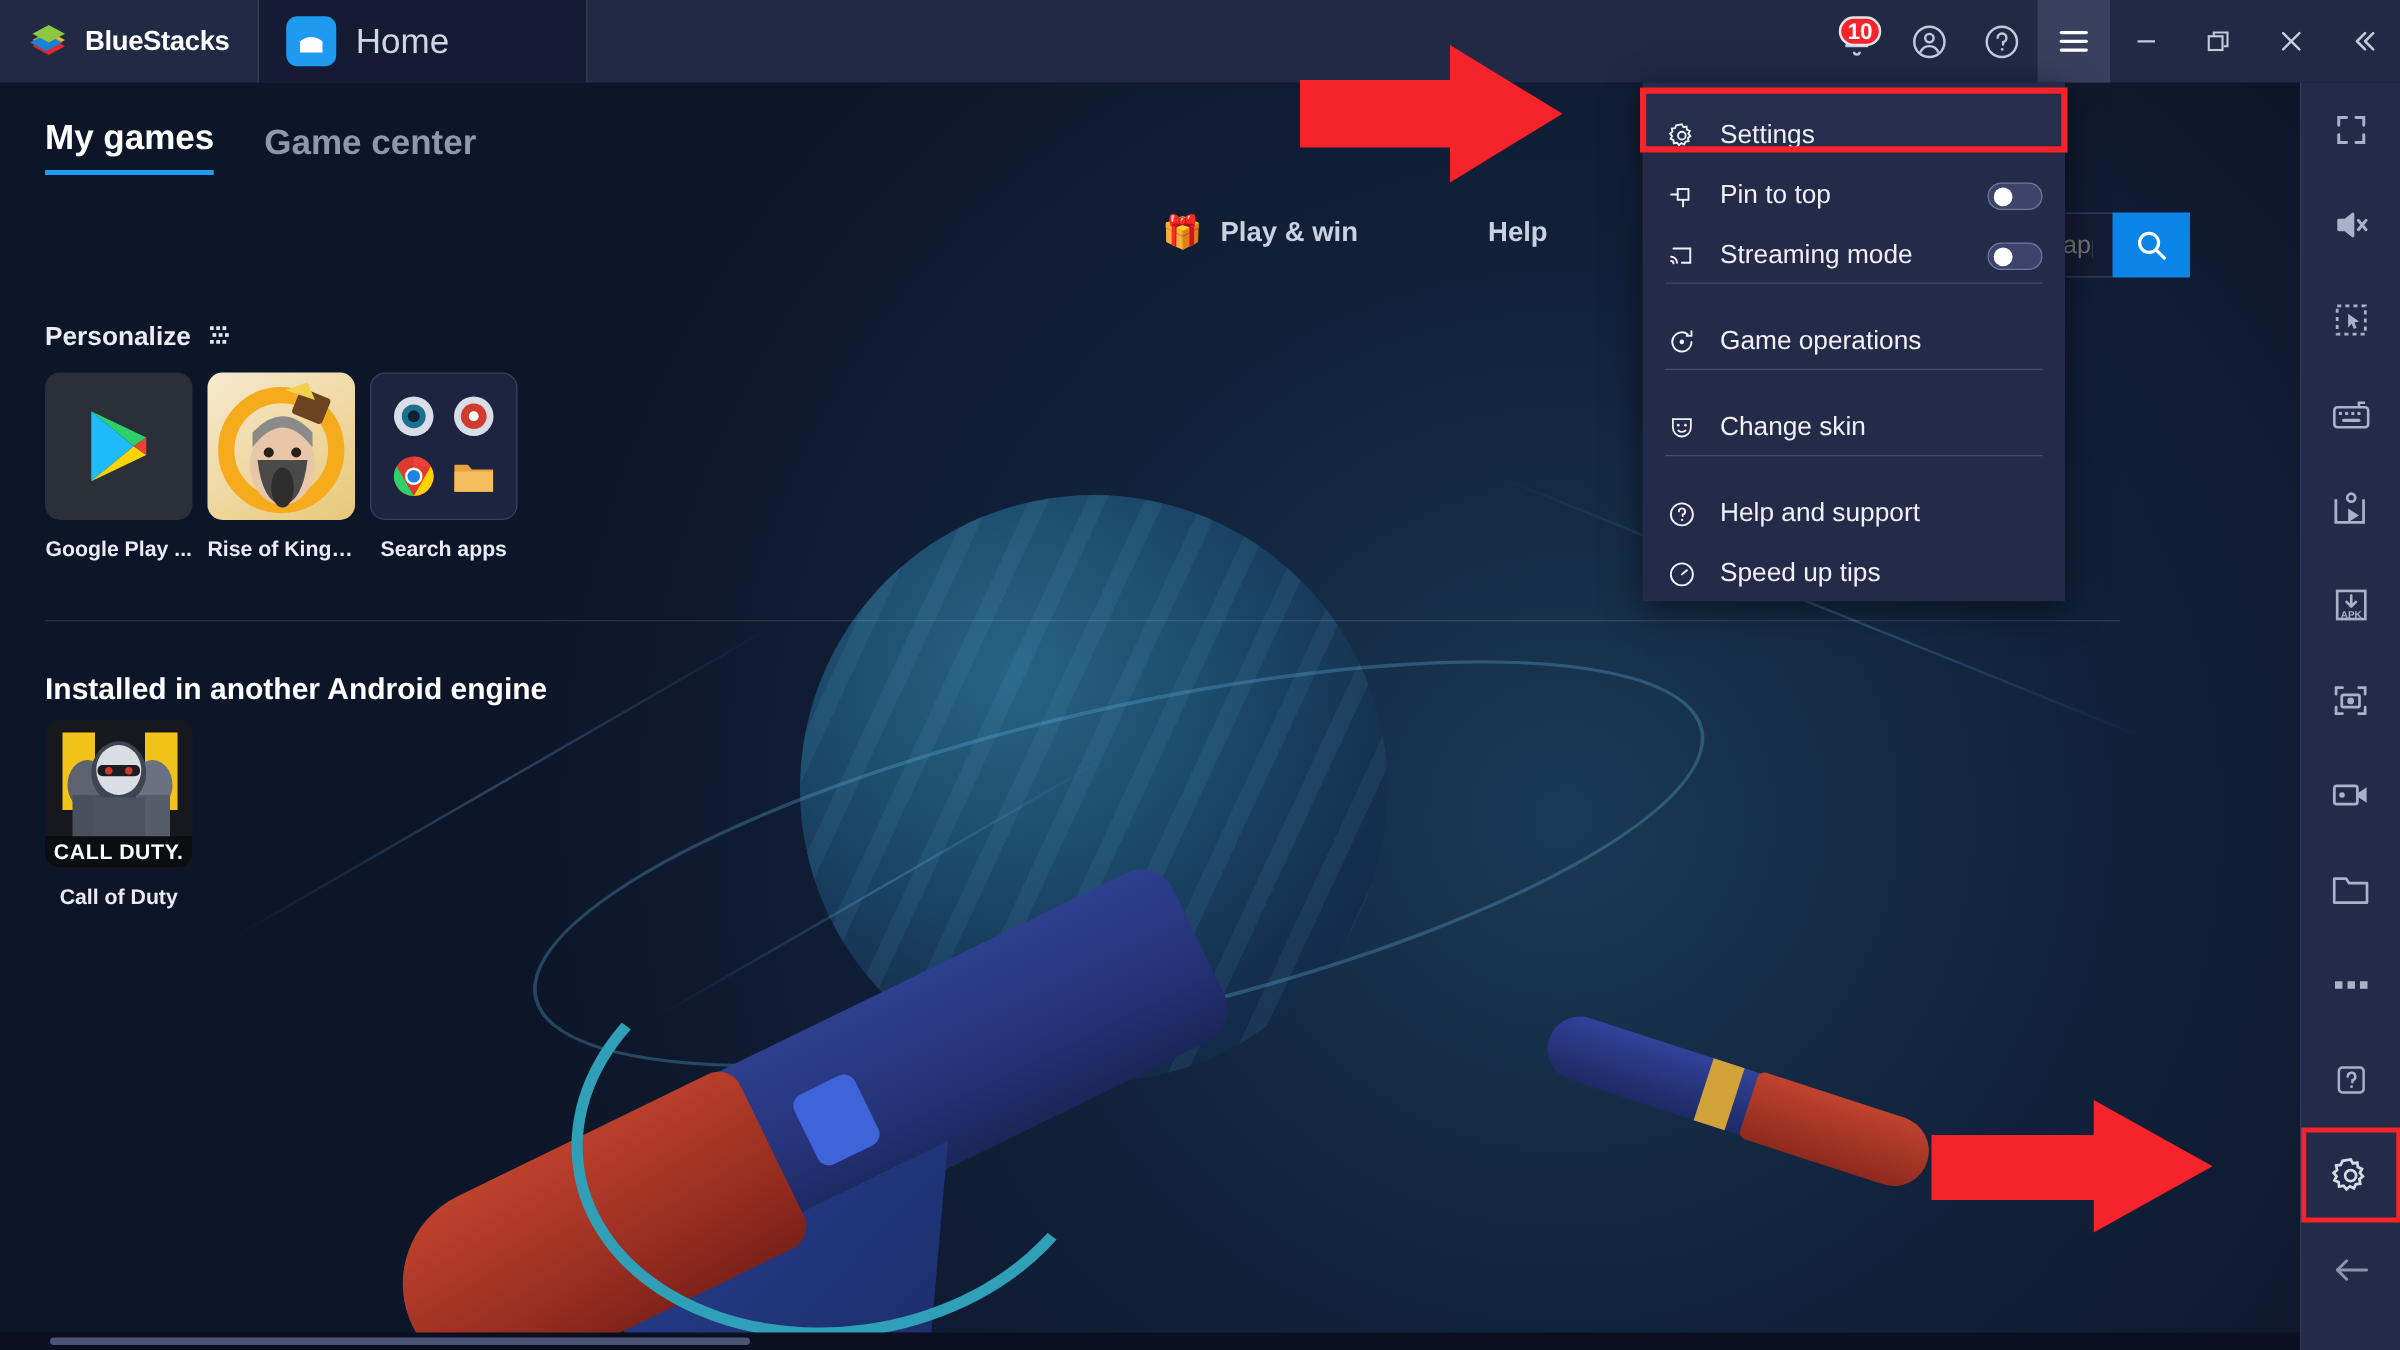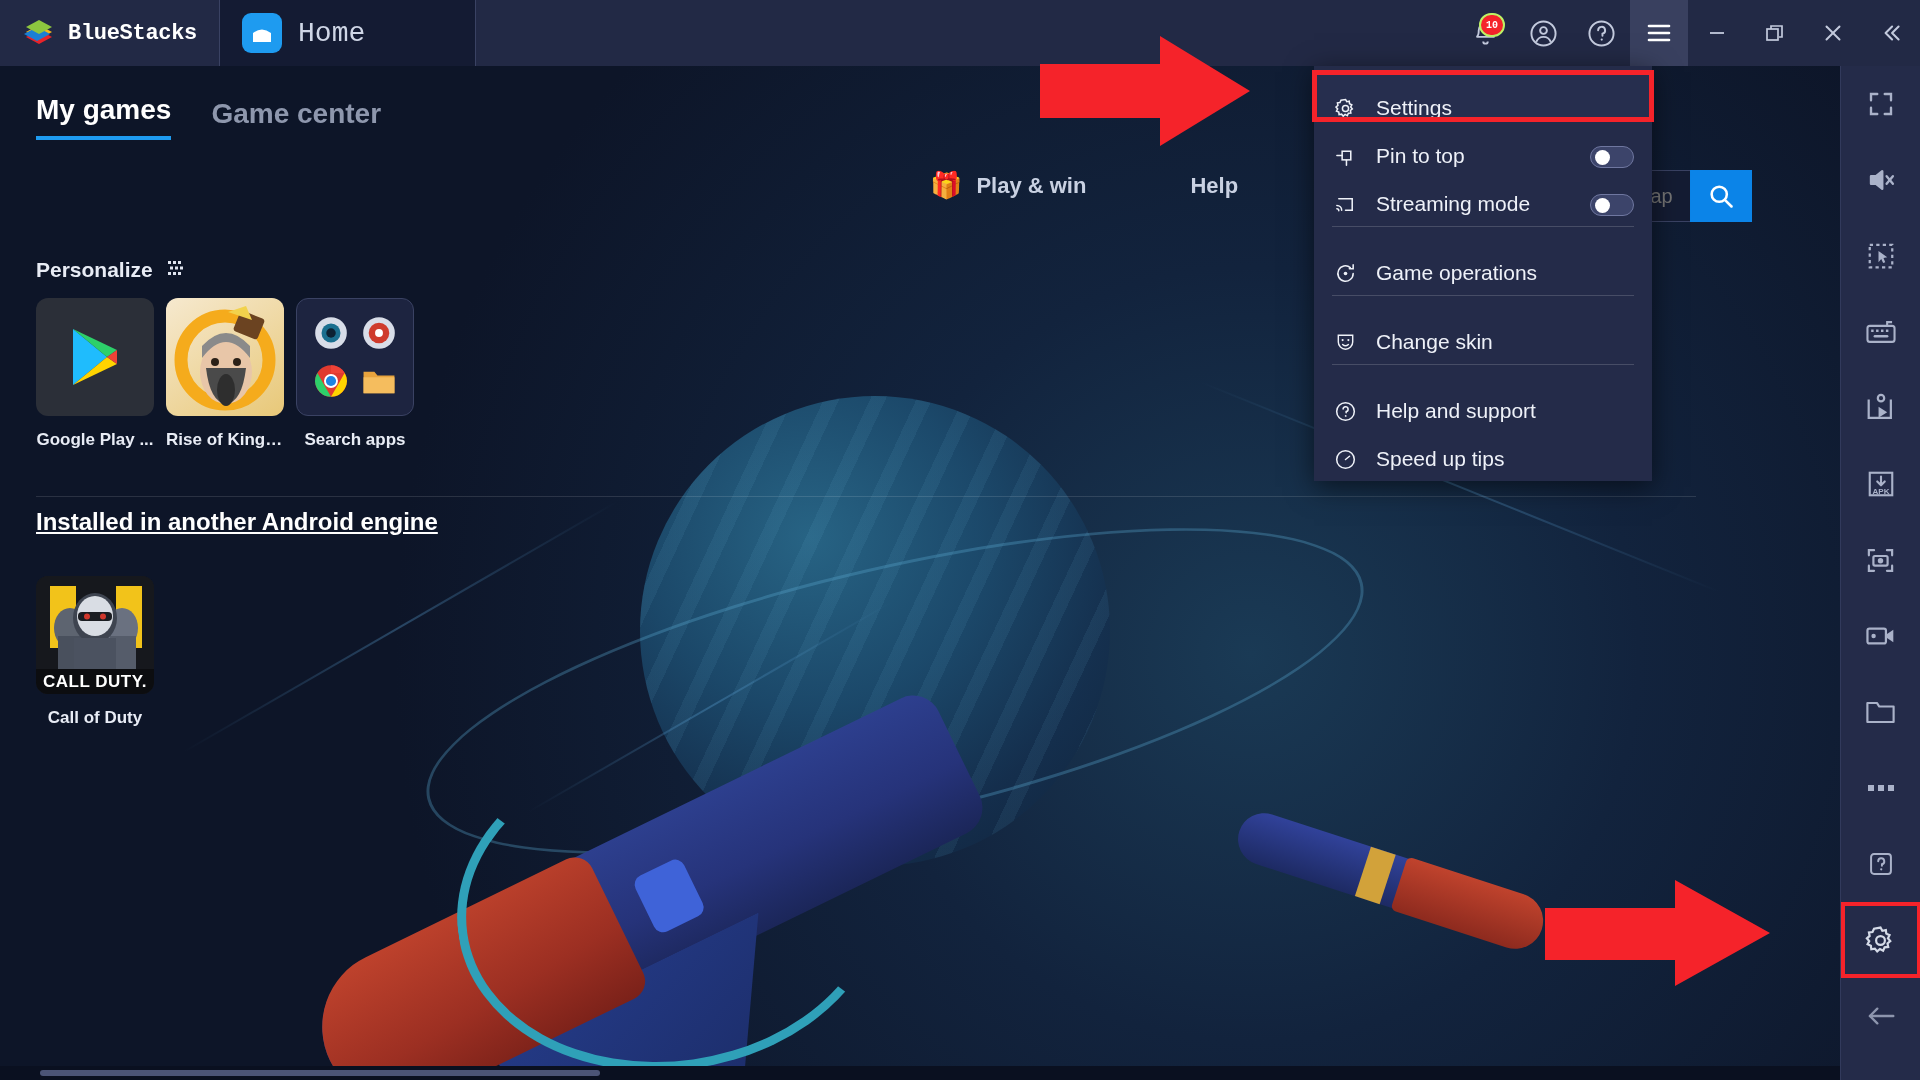--- a/index.html
+++ b/index.html
@@ -7,21 +7,21 @@
   body {
     font-family:"Liberation Sans", sans-serif;
     background:#0d1528;
     color:#e8ecf5;
     position:relative;
   }
 
   
   #titlebar {
     position:absolute; top:0; left:0; width:1920px; height:66px;
-    background:#222945; display:flex; align-items:stretch; z-index:40;font-family:Liberation Mono, monospace;
+    background:#222945; display:flex; align-items:stretch; z-index:40;
   }
   #brand { display:flex; align-items:center; gap:12px; padding:0 22px 0 22px; }
   #brand-logo { width:34px; height:30px; position:relative; }
   #brand-name { font-size:22px; font-weight:bold; letter-spacing:-0.3px; color:#ffffff; }
   #tab-home {
     display:flex; align-items:center; gap:16px; padding:0 110px 0 22px;
     background:#141b33; border-left:1px solid #3a4263; border-right:1px solid #3a4263;
     min-width:250px;
   }
   #home-icon-box {
@@ -32,23 +32,23 @@
 
   #tb-spacer { flex:1; }
   #tb-right { display:flex; align-items:stretch; }
   .tb-btn {
     width:58px; display:flex; align-items:center; justify-content:center;
     position:relative; cursor:pointer;
   }
   .tb-btn.active { background:#39405f; }
   #notif-badge {
     position:absolute; top:13px; right:9px; min-width:24px; height:24px;
-    border-radius:12px; background:#f5232a; color:#fff; font-size:10px;
+    border-radius:12px; background:#f5232a; color:#fff; font-size:18px;
     font-weight:bold; display:flex; align-items:center; justify-content:center;
-    padding:0 5px; border:2px solid #bef264;
+    padding:0 5px; border:2px solid #e5e5e5;
   }
 
   
   #sidebar {
     position:absolute; top:66px; right:0; width:80px; height:1014px;
     background:#242b49; border-left:1px solid #323a5c;
     display:flex; flex-direction:column; align-items:center; z-index:30;
   }
   .sb-btn {
     width:80px; height:76px; display:flex; align-items:center; justify-content:center;
@@ -170,21 +170,21 @@
   #tile-gp { background:#2b2f38; display:flex; align-items:center; justify-content:center; }
   #tile-rok { background:linear-gradient(145deg,#f6e9cf 0%,#e8c878 100%); }
   #tile-sys { background:#1d2440; border:1px solid #3a4263; display:grid;
               grid-template-columns:1fr 1fr; grid-template-rows:1fr 1fr;
               place-items:center; padding:10px; }
   #tile-cod { background:#1b1d22; }
 
   #divider-line {
     position:absolute; left:36px; top:430px; width:1660px; height:1px; background:rgba(255,255,255,.12);
   }
-  #section2-title { position:absolute; left:36px; top:442px; font-size:24px; font-weight:bold; color:#ffffff;text-decoration:underline; }
+  #section2-title { position:absolute; left:36px; top:472px; font-size:24px; font-weight:bold; color:#ffffff; }
   #tiles-row2 { position:absolute; left:36px; top:510px; display:flex; gap:32px; }
 
   #bottom-bar {
     position:absolute; left:0; bottom:0; width:1840px; height:14px; background:#0a1020;
   }
   #bottom-scroll { position:absolute; left:40px; top:4px; width:560px; height:6px; background:#4b5476; border-radius:3px; }
 
   
   #menu {
     position:absolute; top:66px; right:268px; width:338px;

